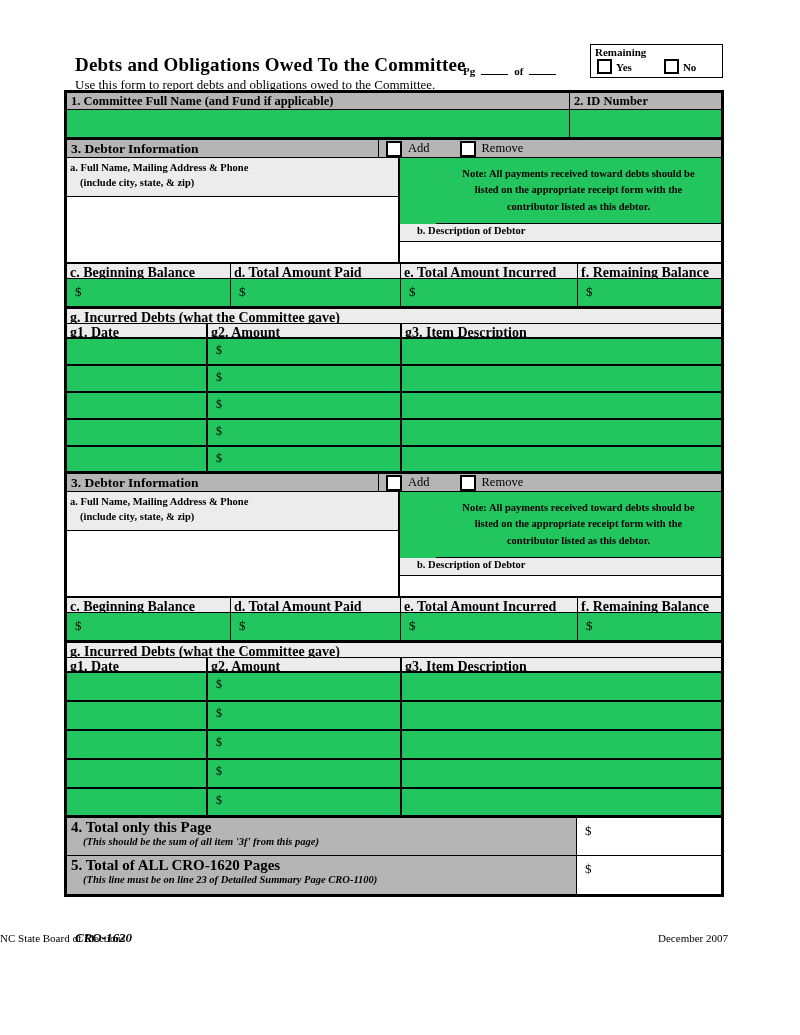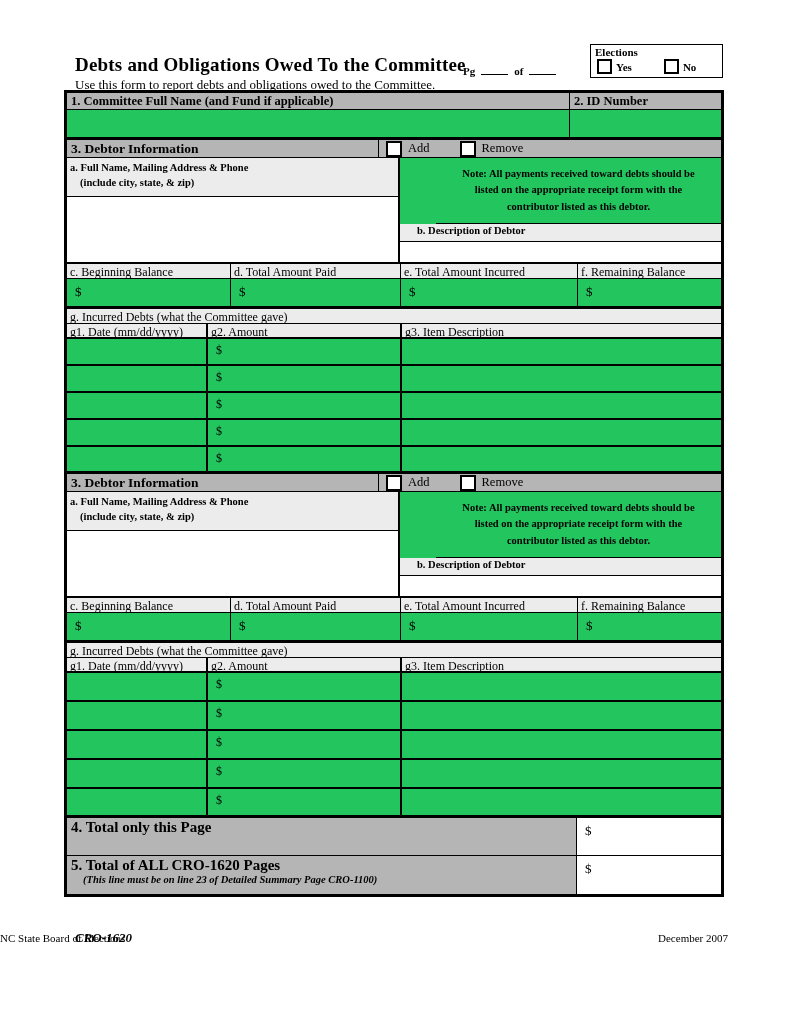--- a/index.html
+++ b/index.html
@@ -20,21 +20,21 @@
   .row{display:flex;box-sizing:border-box;}
   .cell{box-sizing:border-box;overflow:hidden;}
   .hdr{background:#b5b5b5;}
   .sub{background:#ececec;}
   .bl1{border-left:1px solid #000;}
   .bl2{border-left:2px solid #000;}
   .bb1{border-bottom:1px solid #000;}
   .bb2{border-bottom:2px solid #000;}
   .bb3{border-bottom:3px solid #000;}
   .lab12{font-size:12.5px;font-weight:bold;padding:1px 0 0 4px;}
-  .lab10{font-size:12px;font-weight:normal;padding:1px 0 0 3px;}
+  .lab10{font-size:14px;font-weight:bold;padding:1px 0 0 3px;}
   .dollar{font-size:13px;padding:5px 0 0 8px;}
   
   .r-com-h{height:17px;}
   .r-com-i{height:30px;}
   
   .r-sec{height:18px;align-items:center;}
   .sec-title{flex:0 0 311px;font-size:13.5px;font-weight:bold;padding-left:4px;}
   .sec-cbs{display:flex;align-items:center;border-left:1px solid #000;height:100%;flex:1;gap:6px;padding-left:7px;}
   .cb-big{width:12px;height:12px;background:#fff;border:2px solid #000;display:inline-block;}
   .addrem{font-size:12.5px;}
@@ -78,21 +78,21 @@
 </style>
 </head>
 <body>
 
 <div class="abs" id="title">Debts and Obligations Owed To the Committee</div>
 <div class="abs" id="subtitle">Use this form to report debts and obligations owed to the Committee.</div>
 
 <div class="abs" id="pg-area"><span>Pg</span><span class="blank"></span><span>of</span><span class="blank"></span></div>
 
 <div class="abs" id="amendment-box">
-  <div class="am-label">Elections</div>
+  <div class="am-label">Remaining</div>
   <div class="cb-row">
     <span class="cb"></span>
     <span class="cb-lab">Yes</span>
     <span style="width:24px"></span>
     <span class="cb"></span>
     <span class="cb-lab">No</span>
   </div>
 </div>
 
 <div class="abs" id="form-table">
@@ -236,20 +236,21 @@
   </div>
   <div class="row r-grow2 bb3">
     <div class="cell gcol-date"></div>
     <div class="cell g-dollar gcol-amt bl2"><span>$</span><span></span></div>
     <div class="cell gcol-desc bl2"></div>
   </div>
 
   <div class="row r-total bb1">
     <div class="cell tot-left">
       <div class="tot-main">4. Total only this Page</div>
+      <div class="tot-sub">(This should be the sum of all item '3f' from this page)</div>
     </div>
     <div class="cell tot-right dollar"><span>$</span><span></span></div>
   </div>
   <div class="row r-total">
     <div class="cell tot-left">
       <div class="tot-main">5. Total of ALL CRO-1620 Pages</div>
       <div class="tot-sub">(This line must be on line 23 of Detailed Summary Page CRO-1100)</div>
     </div>
     <div class="cell tot-right dollar"><span>$</span><span></span></div>
   </div>

